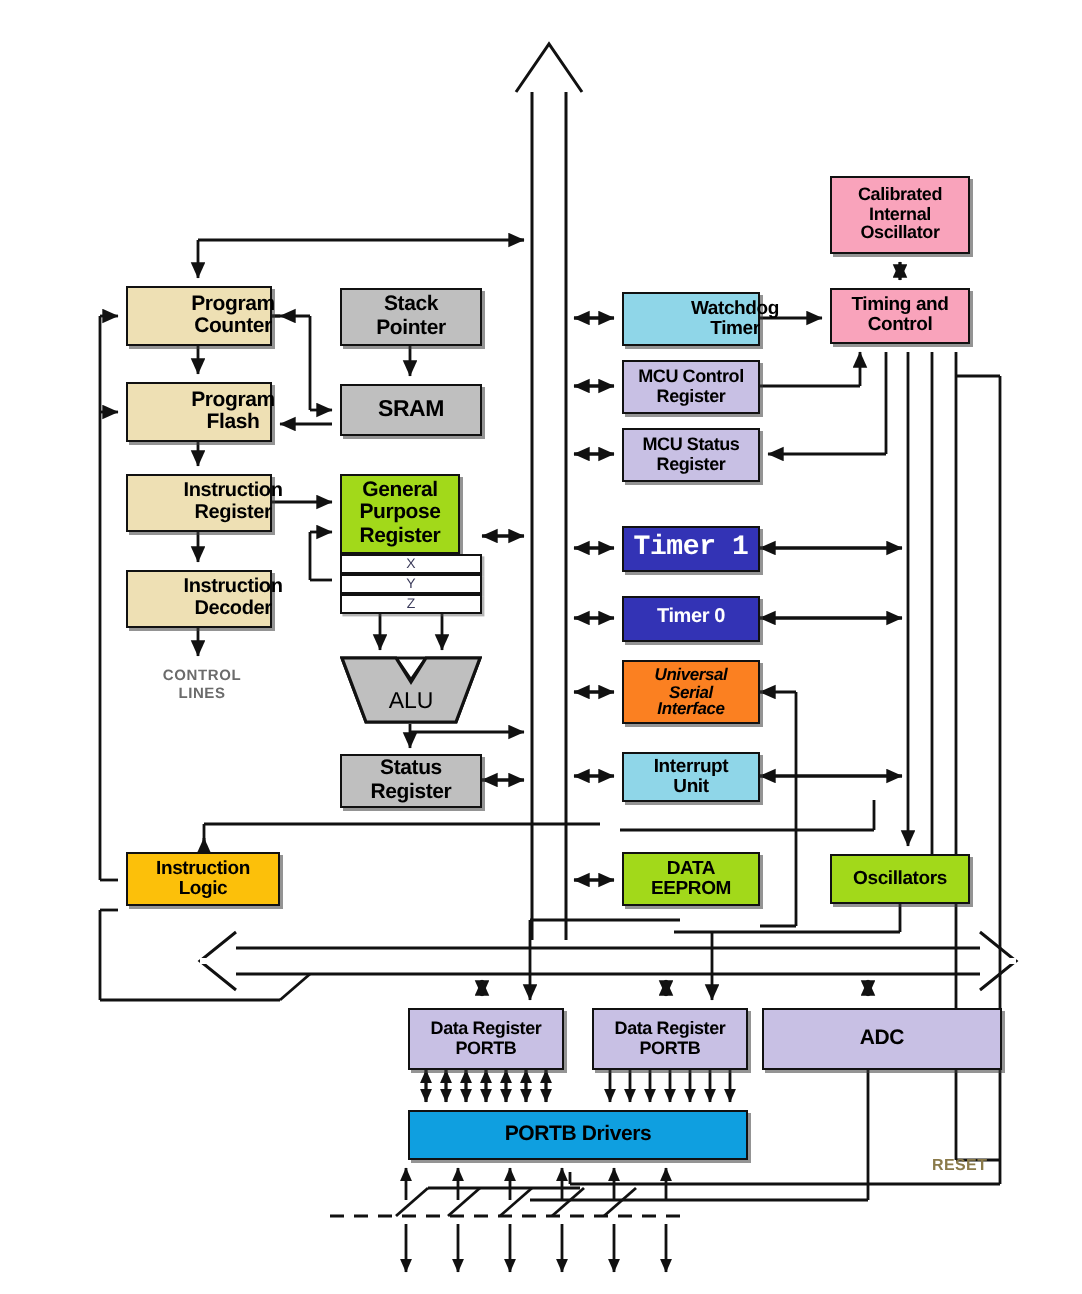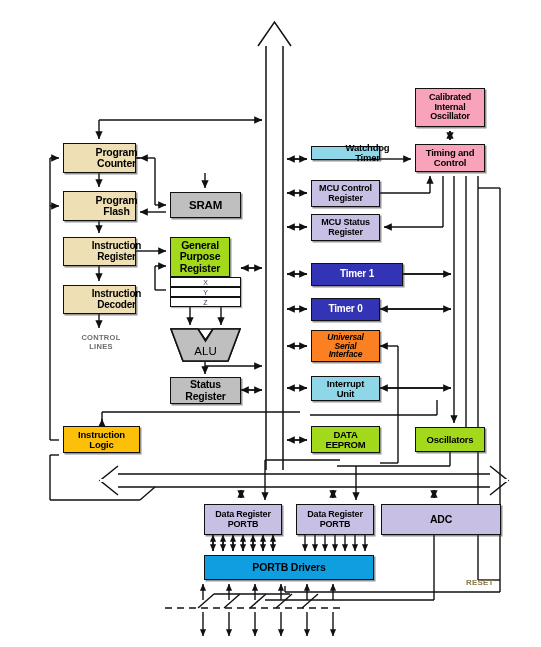--- a/index.html
+++ b/index.html
@@ -286,20 +286,24 @@
   <div class="blk cream" style="left:63px;top:285px;width:73px;height:29px;font-size:10px;">
     <span style="white-space:pre-line;">Instruction
 Decoder</span>
   </div>
 
   <div class="blk gold" style="left:63px;top:426px;width:77px;height:27px;font-size:9.5px;">
     <span style="white-space:pre-line;">Instruction
 Logic</span>
   </div>
 
+  <div class="blk grey" style="left:170px;top:144px;width:71px;height:29px;font-size:10.5px;">
+    <span style="white-space:pre-line;">Stack
+Pointer</span>
+  </div>
 
   <div class="blk grey" style="left:170px;top:192px;width:71px;height:26px;font-size:11.5px;">
     <span style="white-space:pre-line;">SRAM</span>
   </div>
 
   <div class="blk green" style="left:170px;top:237px;width:60px;height:40px;font-size:10.5px;">
     <span style="white-space:pre-line;">General
 Purpose
 Register</span>
   </div>
@@ -320,36 +324,36 @@
       <path d="M1,1 L28,1 L35.5,13 L43,1 L70,1 L58,33 L13,33 Z" fill="#bfbfbf" stroke="#111" stroke-width="1.6"></path>
     </svg>
     <div class="alu-txt" style="top:17px;">ALU</div>
   </div>
 
   <div class="blk grey" style="left:170px;top:377px;width:71px;height:27px;font-size:10.5px;">
     <span style="white-space:pre-line;">Status
 Register</span>
   </div>
 
-  <div class="blk cyan" style="left:311px;top:146px;width:69px;height:14px;font-size:9.5px;padding-left:44px;">
+  <div class="blk cyan" style="left:311px;top:146px;width:69px;height:27px;font-size:9.5px;padding-left:44px;">
     <span style="white-space:pre-line;">Watchdog
 Timer</span>
   </div>
 
   <div class="blk lav" style="left:311px;top:180px;width:69px;height:27px;font-size:9px;">
     <span style="white-space:pre-line;">MCU Control
 Register</span>
   </div>
 
   <div class="blk lav" style="left:311px;top:214px;width:69px;height:27px;font-size:9px;">
     <span style="white-space:pre-line;">MCU Status
 Register</span>
   </div>
 
-  <div class="blk blue" style="left:311px;top:263px;width:92px;height:23px;font-size:10px;">
+  <div class="blk blue" style="left:311px;top:263px;width:69px;height:23px;font-size:14px;font-family:Liberation Mono, monospace;">
     <span>Timer 1</span>
   </div>
 
   <div class="blk blue" style="left:311px;top:298px;width:69px;height:23px;font-size:10px;">
     <span>Timer 0</span>
   </div>
 
   <div class="blk orange" style="left:311px;top:330px;width:69px;height:32px;font-size:8.5px;">
     <span style="white-space:pre-line;font-style:italic;">Universal
 Serial

